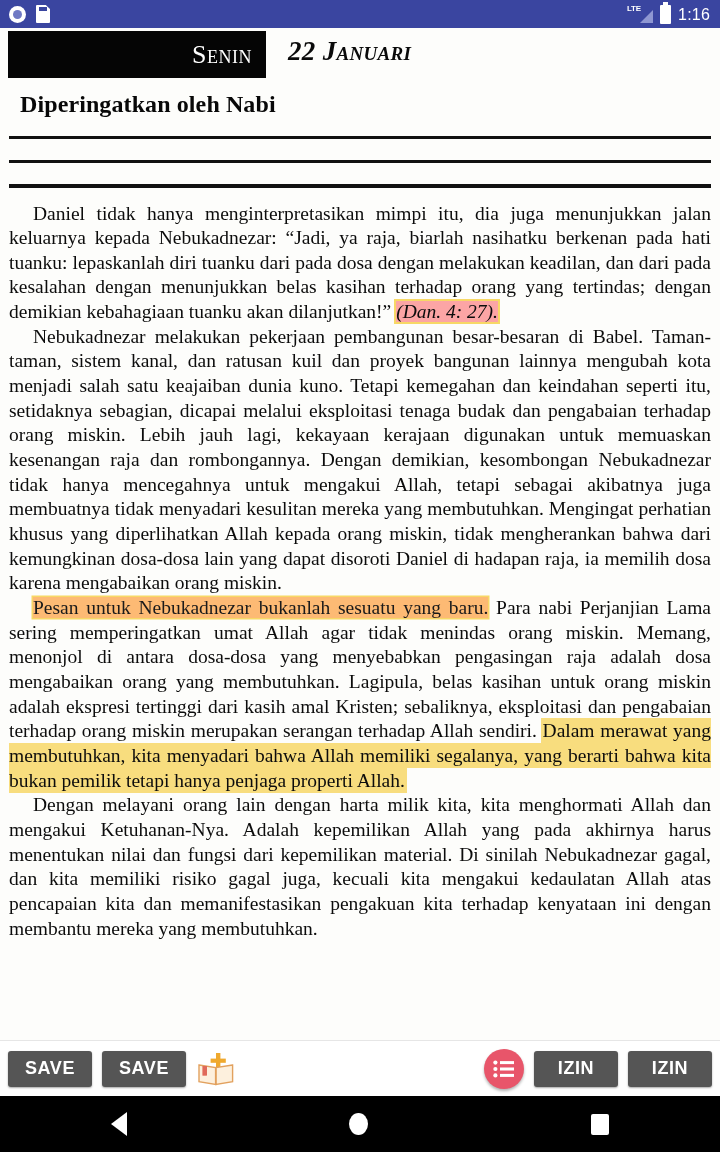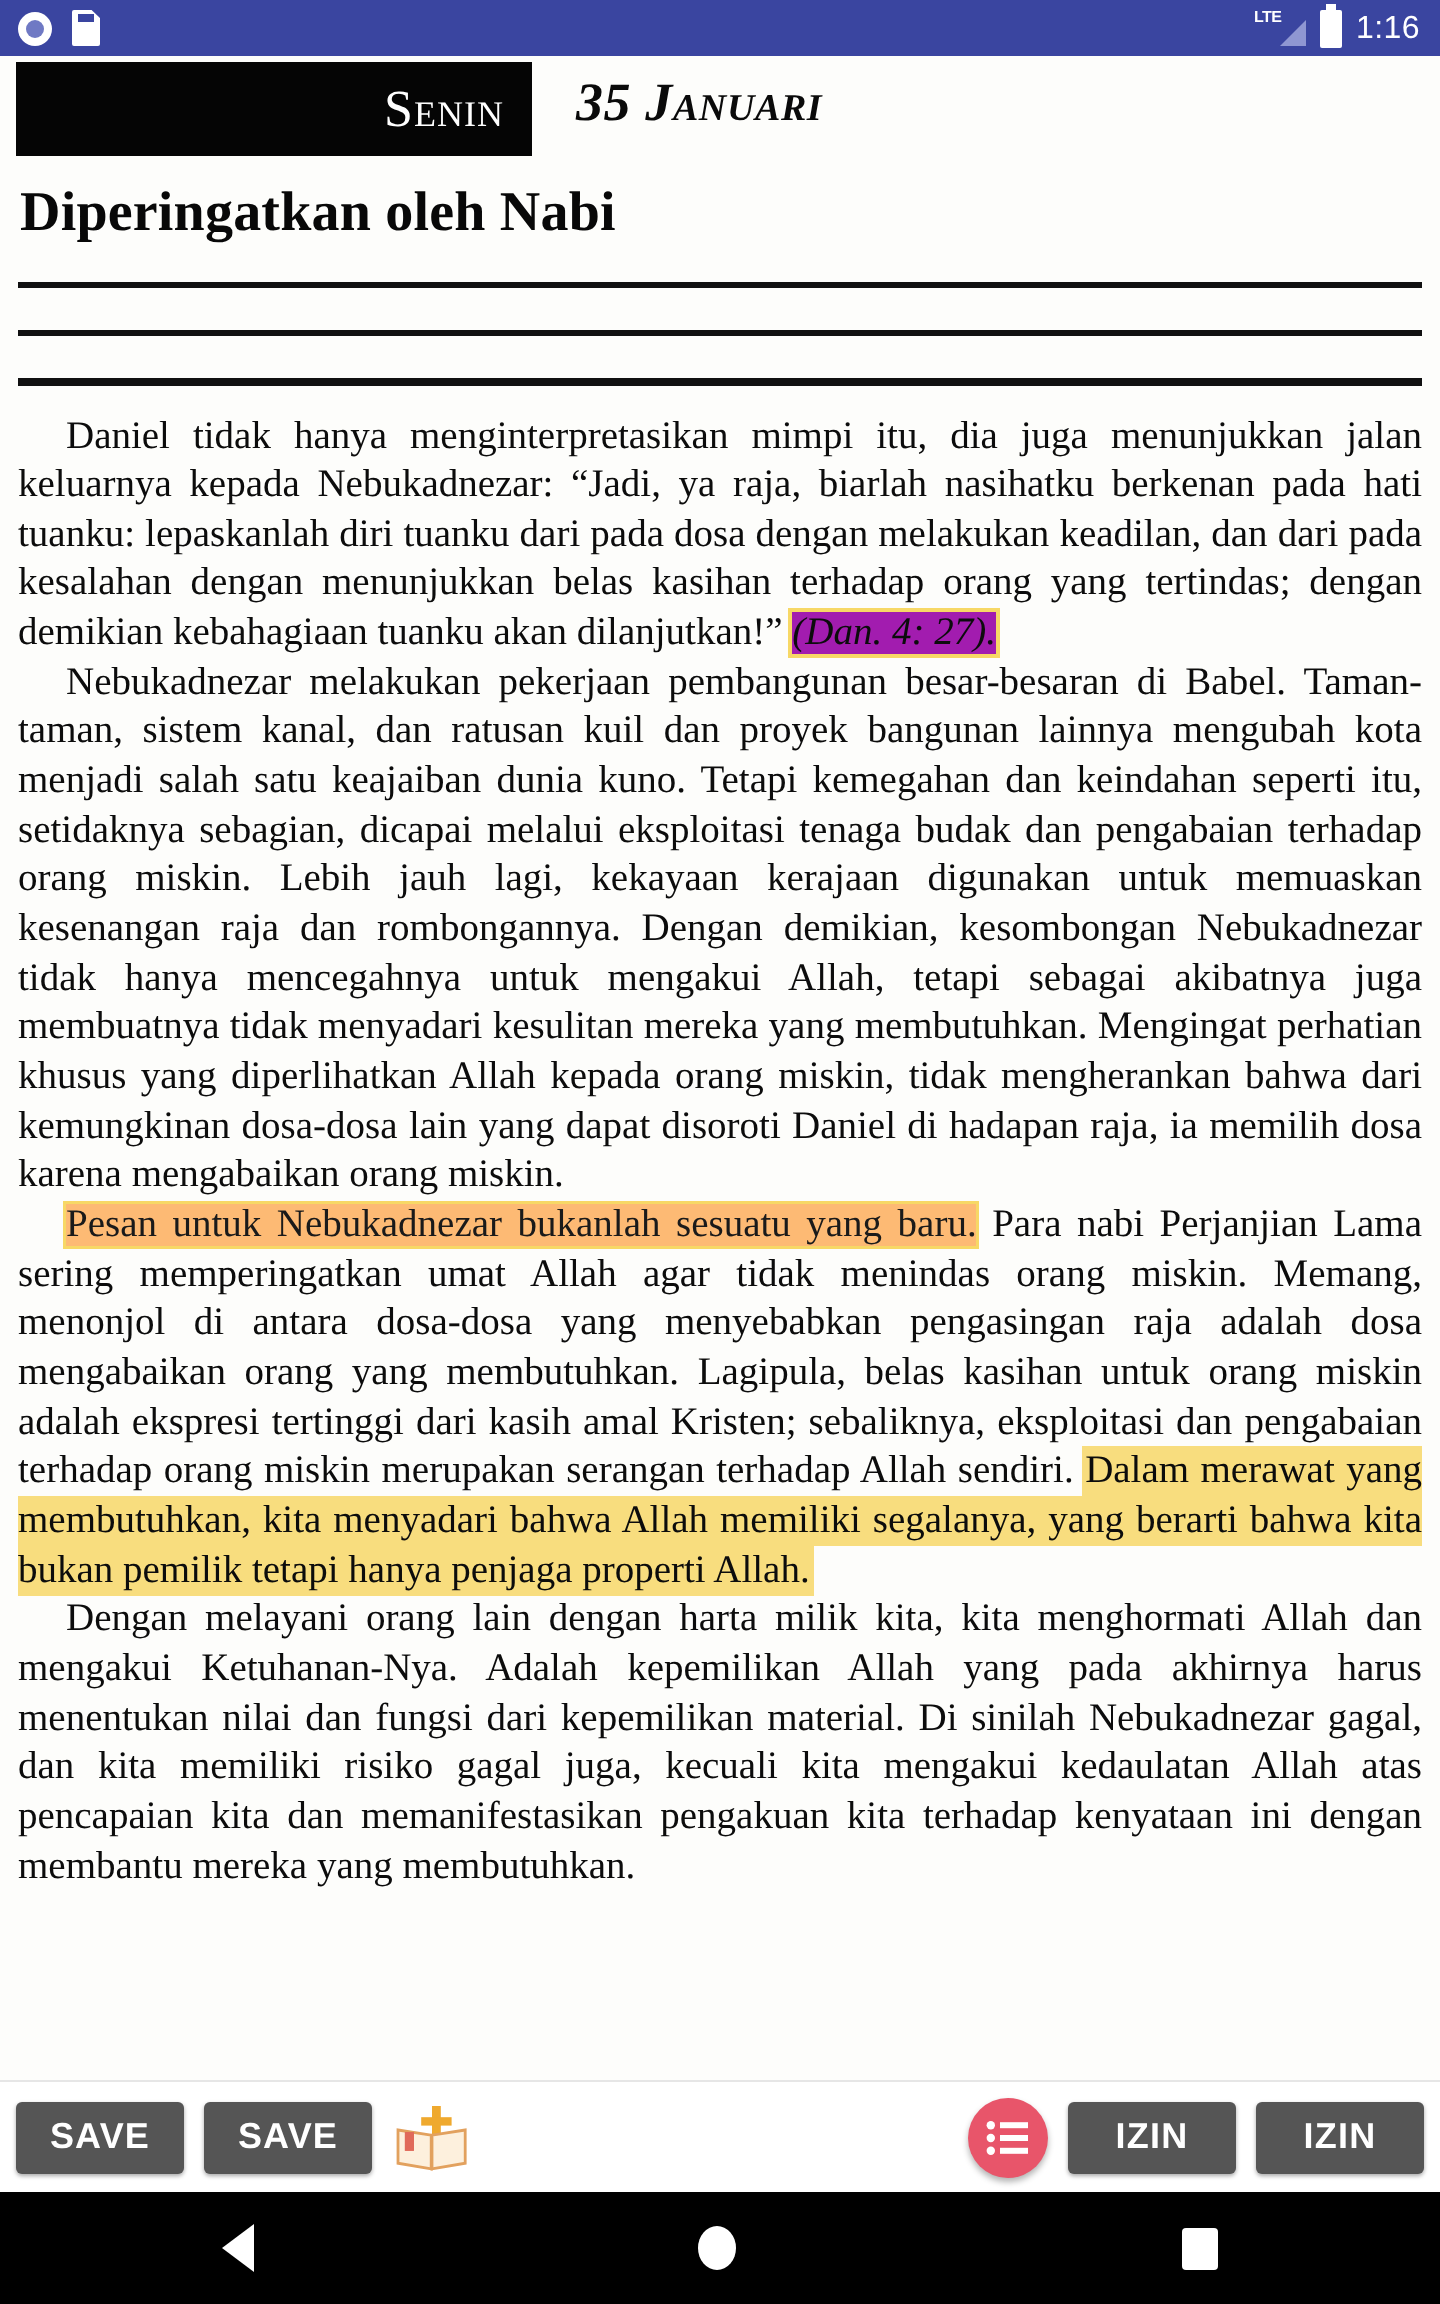--- a/index.html
+++ b/index.html
@@ -115,23 +115,23 @@
     font-family: "Liberation Serif", serif;
     font-style: italic;
     font-weight: bold;
     font-size: 27px;
     font-variant: small-caps;
     color: #0a0a0a;
     letter-spacing: .3px;
   }
 
   h1#lesson-title {
-    margin: 12px 0 0 10px;
-    font-family: "Liberation Serif", serif;
-    font-size: 28px;
+    margin: 12px 0 0 20px;
+    font-family: "Liberation Serif", serif;
+    font-size: 24px;
     font-weight: bold;
     color: #080808;
     letter-spacing: .1px;
   }
 
   .qblock {
     margin: 14px 10px 0 10px;
     font-family: "Liberation Serif", serif;
     font-weight: bold;
     font-size: 19.5px;
@@ -177,21 +177,21 @@
     background: #fdba74;
     box-shadow: 0 0 0 1.5px #f7d866;
     color: #1a1a1a;
   }
   .hl-soft {
     background: #f8dd7e;
     box-shadow: 0 0 0 2px #f8dd7e;
   }
   .cite {
     font-style: italic;
-    background: #a21caf;
+    background: #fca5a5;
     box-shadow: 0 0 0 2px #f7d866;
   }
 
   
   #toolbar {
     position: absolute;
     left: 0; top: 1040px;
     width: 720px; height: 56px;
     background: #ffffff;
     display: flex; align-items: center;
@@ -277,21 +277,21 @@
     <span class="sb-clock">1:16</span>
   </div>
 </div>
 
 <div id="page">
 
   <div id="daybar">
     <div class="blackbox">
       <span class="dayname">Senin</span>
     </div>
-    <div class="datetext">35 Januari</div>
+    <div class="datetext">22 Januari</div>
   </div>
 
   <h1 id="lesson-title">Diperingatkan oleh Nabi</h1>
 
 
   <div id="answer-lines">
     <div class="rule"></div>
     <div class="rule"></div>
     <div class="rule"></div>
   </div>

